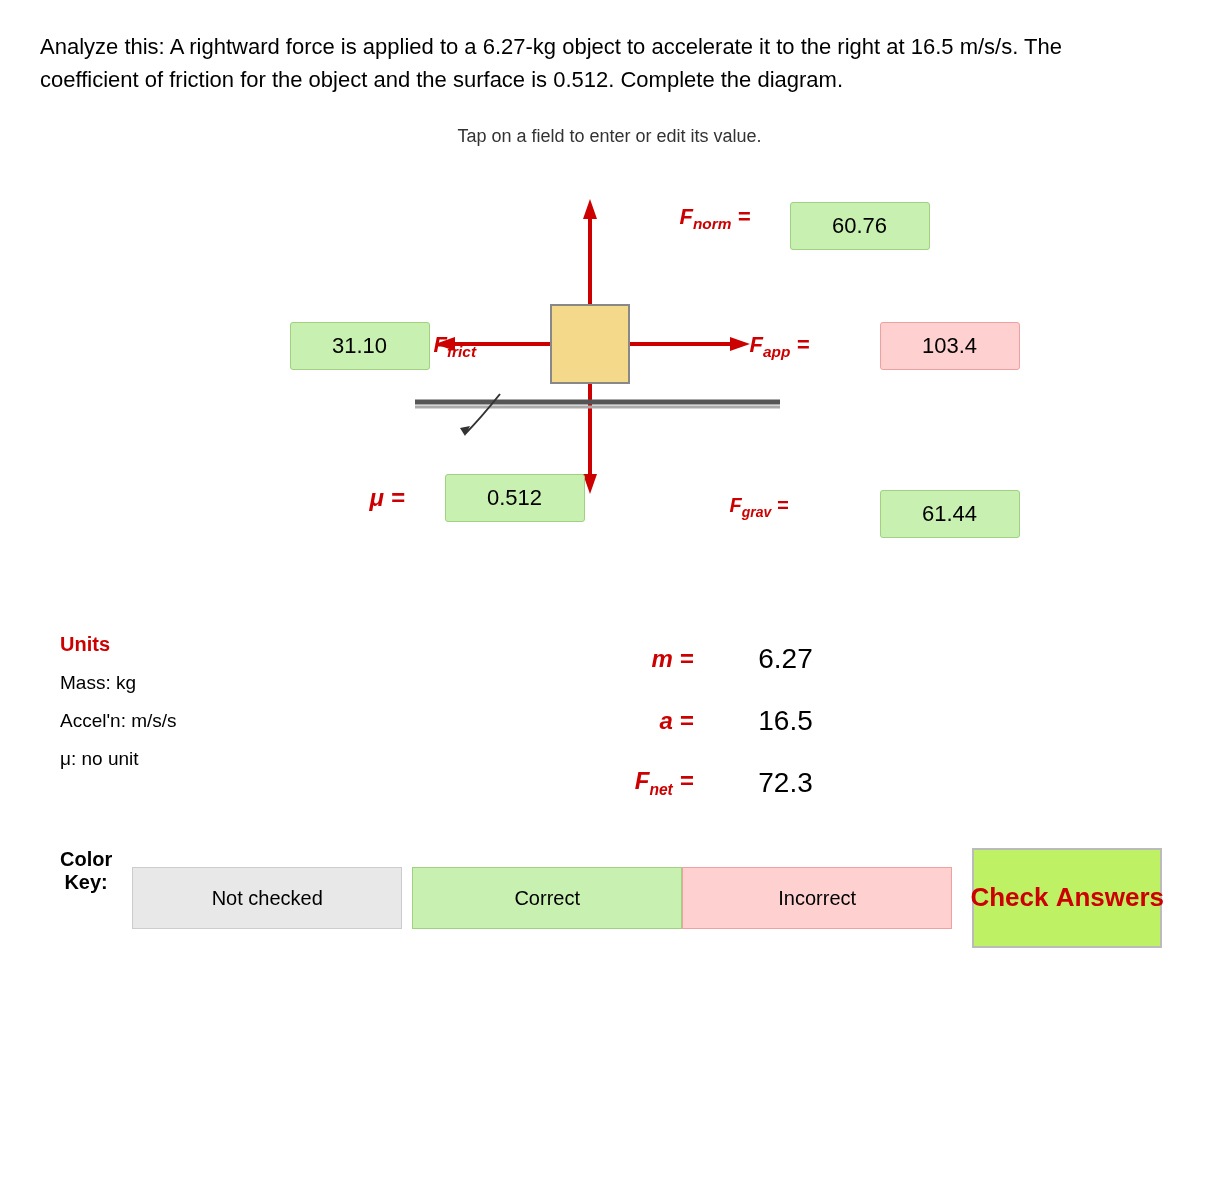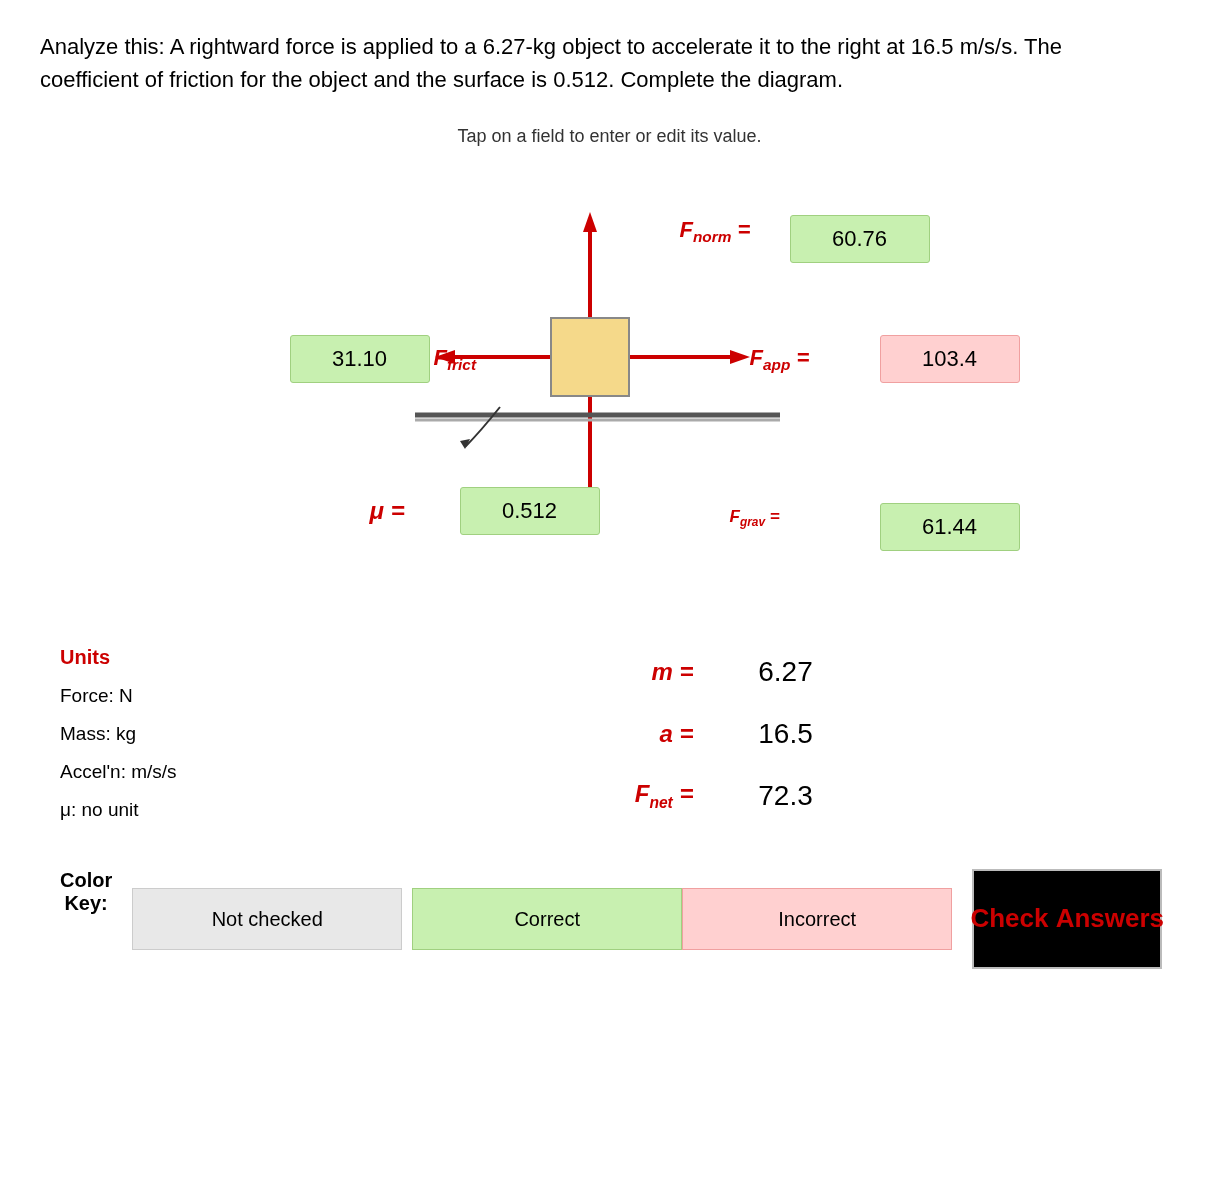--- a/index.html
+++ b/index.html
@@ -16,21 +16,21 @@
       line-height: 1.5;
       margin-bottom: 30px;
       max-width: 1100px;
     }
     .problem-text strong { font-weight: normal; }
 
     .instruction {
       text-align: center;
       font-size: 18px;
       color: #333;
-      margin-bottom: 20px;
+      margin-bottom: 7px;
     }
 
     .diagram-area {
       position: relative;
       width: 700px;
       height: 430px;
       margin: 0 auto 40px auto;
     }
 
     
@@ -78,21 +78,21 @@
       left: 490px;
       font-size: 22px;
       color: #cc0000;
       font-style: italic;
       font-weight: bold;
     }
     .label-fgrav {
       position: absolute;
       top: 340px;
       left: 470px;
-      font-size: 17px;
+      font-size: 20px;
       color: #cc0000;
       font-style: italic;
       font-weight: bold;
     }
     .label-mu {
       position: absolute;
       top: 330px;
       left: 110px;
       font-size: 24px;
       color: #cc0000;
@@ -115,21 +115,21 @@
 
     
     .vb-fnorm { top: 48px; left: 530px; width: 140px; height: 48px; }
     
     .vb-ffrict { top: 168px; left: 30px; width: 140px; height: 48px; }
     
     .vb-fapp { top: 168px; left: 620px; width: 140px; height: 48px; }
     
     .vb-fgrav { top: 336px; left: 620px; width: 140px; height: 48px; }
     
-    .vb-mu { top: 320px; left: 200px; width: 140px; height: 48px; }
+    .vb-mu { top: 320px; left: 185px; width: 140px; height: 48px; }
 
     
     .label-fnorm sub, .label-ffrict sub, .label-fapp sub, .label-fgrav sub {
       font-size: 0.7em;
     }
 
     
     .bottom-section {
       display: flex;
       margin-bottom: 40px;
@@ -189,21 +189,21 @@
       height: 62px;
       display: flex;
       align-items: center;
       justify-content: center;
       font-size: 20px;
       border: 1px solid #ccc;
     }
     .check-btn {
       width: 190px;
       height: 100px;
-      background: #000000;
+      background: #bef264;
       border: 2px solid #bbb;
       border-radius: 0;
       display: flex;
       align-items: center;
       justify-content: center;
       cursor: pointer;
       font-size: 26px;
       font-weight: bold;
       color: #cc0000;
       text-align: center;
@@ -298,21 +298,20 @@
   <div class="val-box correct vb-mu">
     <span>0.512</span>
   </div>
 
 </div>
 
 <div class="bottom-section">
 
   <div class="units-col">
     <div class="units-title">Units</div>
-    <div>Force: N</div>
     <div>Mass: kg</div>
     <div>Accel'n: m/s/s</div>
     <div>μ: no unit</div>
   </div>
 
   <div class="equations-col">
 
     <div class="eq-row">
       <div class="eq-label">m =</div>
       <div class="eq-val correct">

